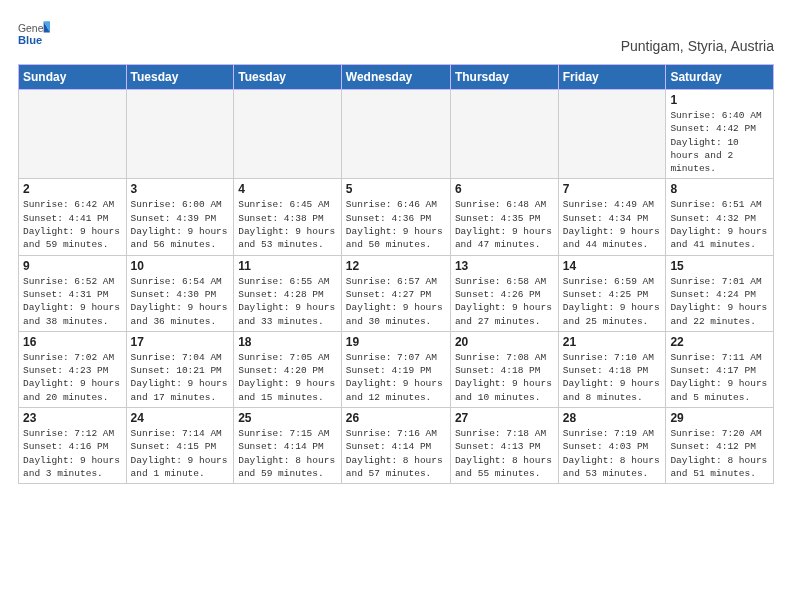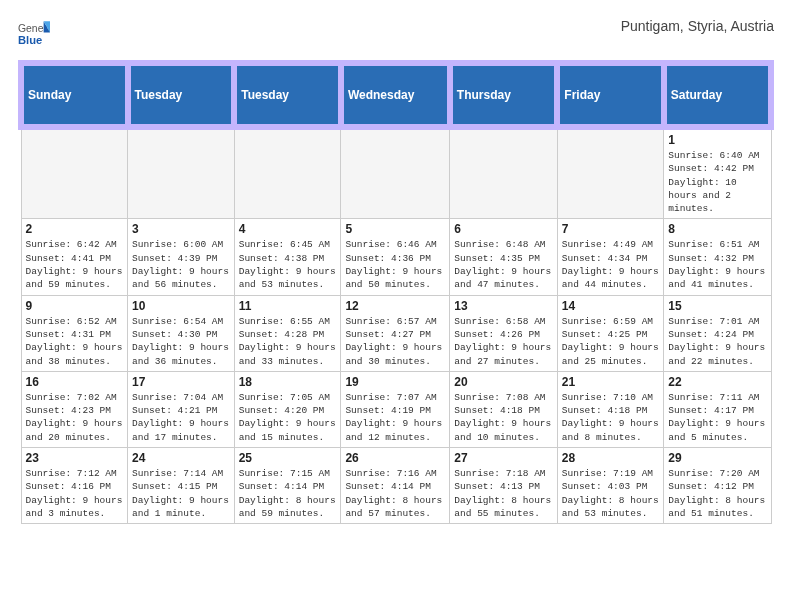--- a/index.html
+++ b/index.html
@@ -36,34 +36,35 @@
     }
     .month-title {
       font-size: 32px;
       font-weight: bold;
       color: #222;
       line-height: 1.1;
     }
     .subtitle {
       font-size: 14px;
       color: #444;
+      margin-top: 20px;
     }
     .calendar {
       width: 100%;
       border-collapse: collapse;
       border: 1px solid #ccc;
     }
     .calendar thead tr th {
       background: #2a6db5;
       color: #fff;
       font-size: 12px;
       font-weight: bold;
-      padding: 22px 4px;
+      padding: 5px 4px;
       text-align: left;
-      border: 6px solid #c4b5fd;
+      border: 1px solid #c4b5fd;
     }
     .calendar tbody tr td {
       border: 1px solid #ccc;
       vertical-align: top;
       padding: 3px 4px;
       width: 113px;
       min-height: 72px;
       background: #fff;
       font-size: 10px;
       color: #333;
@@ -226,21 +227,21 @@
         <tr>
           <td>
             <span class="day-number">16</span>
             <div class="day-info">Sunrise: 7:02 AM
 Sunset: 4:23 PM
 Daylight: 9 hours and 20 minutes.</div>
           </td>
           <td>
             <span class="day-number">17</span>
             <div class="day-info">Sunrise: 7:04 AM
-Sunset: 4:21 PM
+Sunset: 10:21 PM
 Daylight: 9 hours and 17 minutes.</div>
           </td>
           <td>
             <span class="day-number">18</span>
             <div class="day-info">Sunrise: 7:05 AM
 Sunset: 4:20 PM
 Daylight: 9 hours and 15 minutes.</div>
           </td>
           <td>
             <span class="day-number">19</span>

